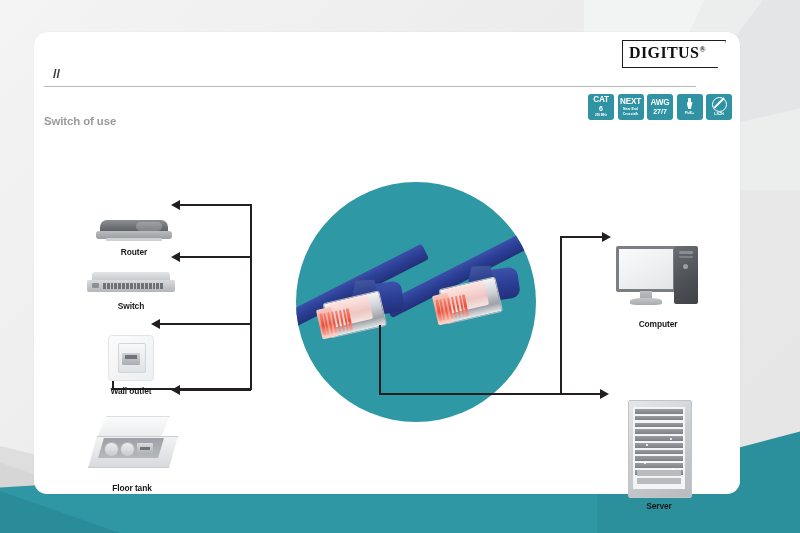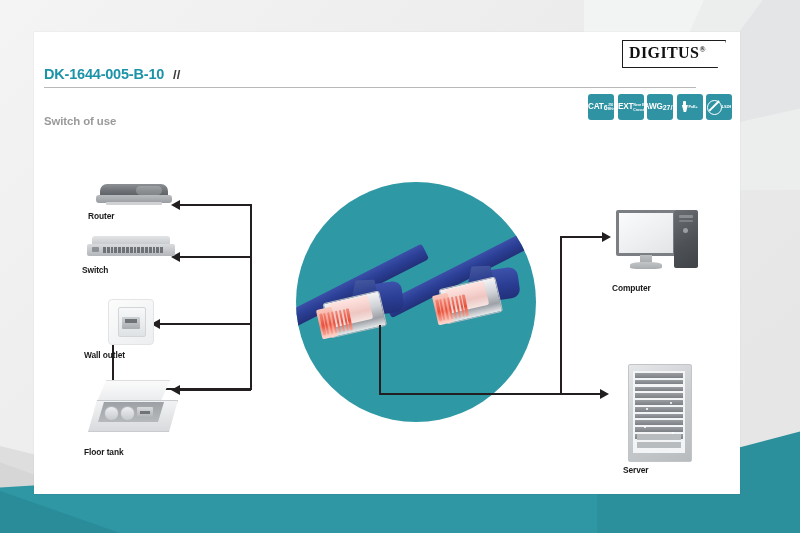--- a/index.html
+++ b/index.html
@@ -27,21 +27,21 @@
         clip-path:polygon(0 62%,100% 22%,100% 100%,0 100%);}
   .br-2{right:0;bottom:0;width:260px;height:130px;background:#2c8f9c;
         clip-path:polygon(22% 48%,100% 17%,100% 100%,22% 100%);}
   .br-3{right:0;bottom:70px;width:120px;height:70px;background:#e6e6e6;
         clip-path:polygon(0 0,100% 0,100% 55%,0 100%);}
   .br-4{left:0;bottom:0;width:120px;height:70px;background:#2a8c99;
         clip-path:polygon(0 40%,100% 100%,0 100%);}
 
   
   .card{position:absolute;left:34px;top:32px;width:706px;height:462px;background:#ffffff;
-        box-shadow:0 0 1px rgba(0,0,0,.12);}
+        box-shadow:0 0 1px rgba(0,0,0,.12);border-radius:13px;}
 
   
   .hdr{position:absolute;left:10px;top:34px;width:652px;}
   .hdr-line{display:flex;align-items:baseline;gap:0;padding-bottom:5px;}
   .code{color:#1b93a8;font-weight:bold;font-size:14.5px;letter-spacing:-.2px;}
   .slashes{color:#3a3a3a;font-size:13px;font-weight:bold;margin:0 9px 0 9px;}
   .desc{color:#2b2b2b;font-size:12.6px;}
   .hdr-rule{height:1px;background:#b9b9b9;width:100%;}
 
   .subs{position:absolute;left:10px;top:80px;}
@@ -53,21 +53,21 @@
   .logo{position:absolute;right:14px;top:8px;width:104px;height:28px;}
   .logo-frame{position:absolute;inset:0;border:1.6px solid #1c1c1c;background:#fff;
      clip-path:polygon(0 0,100% 0,92% 100%,0 100%);}
   .logo-txt{position:absolute;left:7px;top:4px;font-family:"Liberation Serif",serif;
      font-weight:bold;font-size:16px;color:#111;letter-spacing:.4px;}
   .logo-reg{font-size:8px;vertical-align:super;}
 
   
   .badges{position:absolute;right:8px;top:62px;display:flex;gap:3.5px;}
   .badge{width:26px;height:26px;border-radius:3px;background:#2f93a3;color:#fff;
-     display:flex;flex-direction:row;align-items:center;justify-content:center;
+     display:flex;flex-direction:column;align-items:center;justify-content:center;
      text-align:center;line-height:1;overflow:hidden;}
   .b-t1{font-size:8.2px;font-weight:bold;letter-spacing:-.2px;}
   .b-t2{font-size:7px;font-weight:bold;margin-top:1px;}
   .b-t3{font-size:3.1px;font-weight:bold;margin-top:1.5px;letter-spacing:-.05px;
         line-height:1.25;max-width:24px;}
   .b-small{font-size:3.4px;font-weight:bold;line-height:1.3;margin-top:1px;max-width:24px;}
   .b-cap{font-size:3.8px;font-weight:bold;margin-top:1.5px;letter-spacing:-.1px;}
   .ico-poe{width:7px;height:12px;position:relative;}
   .ico-poe:before{content:"";position:absolute;left:2px;top:0;width:3px;height:5px;background:#fff;border-radius:1px;}
   .ico-poe:after{content:"";position:absolute;left:.5px;top:4px;width:6px;height:7px;background:#fff;
@@ -117,21 +117,21 @@
   
   .line{position:absolute;background:#231f20;}
   .vline{width:1.6px;}
   .hline{height:1.6px;}
   .arrow-l{position:absolute;width:0;height:0;border-top:5px solid transparent;
      border-bottom:5px solid transparent;border-right:9px solid #231f20;}
   .arrow-r{position:absolute;width:0;height:0;border-top:5px solid transparent;
      border-bottom:5px solid transparent;border-left:9px solid #231f20;}
 
   
-  .dev{position:absolute;text-align:left;}
+  .dev{position:absolute;text-align:center;margin-top:36px;}
   .dev-label{font-size:8.4px;font-weight:bold;color:#1a1a1a;margin-top:5px;letter-spacing:-.1px;}
 
   
   .router{position:relative;width:76px;height:22px;margin:0 auto;}
   .router .top{position:absolute;left:4px;top:0;width:68px;height:14px;border-radius:7px 7px 3px 3px;
      background:linear-gradient(180deg,#8d9094 0%,#6e7276 48%,#54585c 100%);}
   .router .top:after{content:"";position:absolute;right:6px;top:2px;width:26px;height:9px;border-radius:5px;
      background:rgba(255,255,255,.22);}
   .router .base{position:absolute;left:0;top:11px;width:76px;height:8px;border-radius:3px;
      background:linear-gradient(180deg,#b9bcbf 0%,#9a9da1 100%);}
@@ -220,21 +220,20 @@
 
   <div class="card">
 
     <div class="logo">
       <div class="logo-frame"></div>
       <div class="logo-txt"><span>DIGITUS</span><span class="logo-reg">®</span></div>
     </div>
 
     <div class="hdr">
       <div class="hdr-line">
-        <span class="code">DK-1644-005-B-10</span>
         <span class="slashes">//</span>
       </div>
       <div class="hdr-rule"></div>
     </div>
 
     <div class="subs">
       <div class="sub-en">Switch of use</div>
     </div>
 
     <div class="badges">

